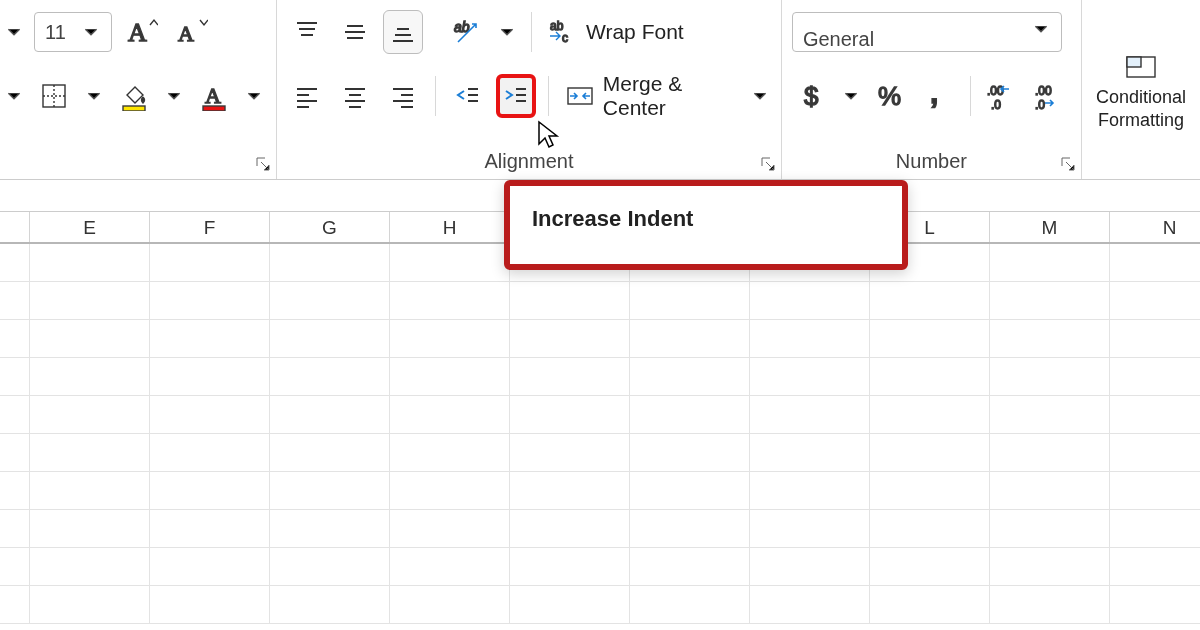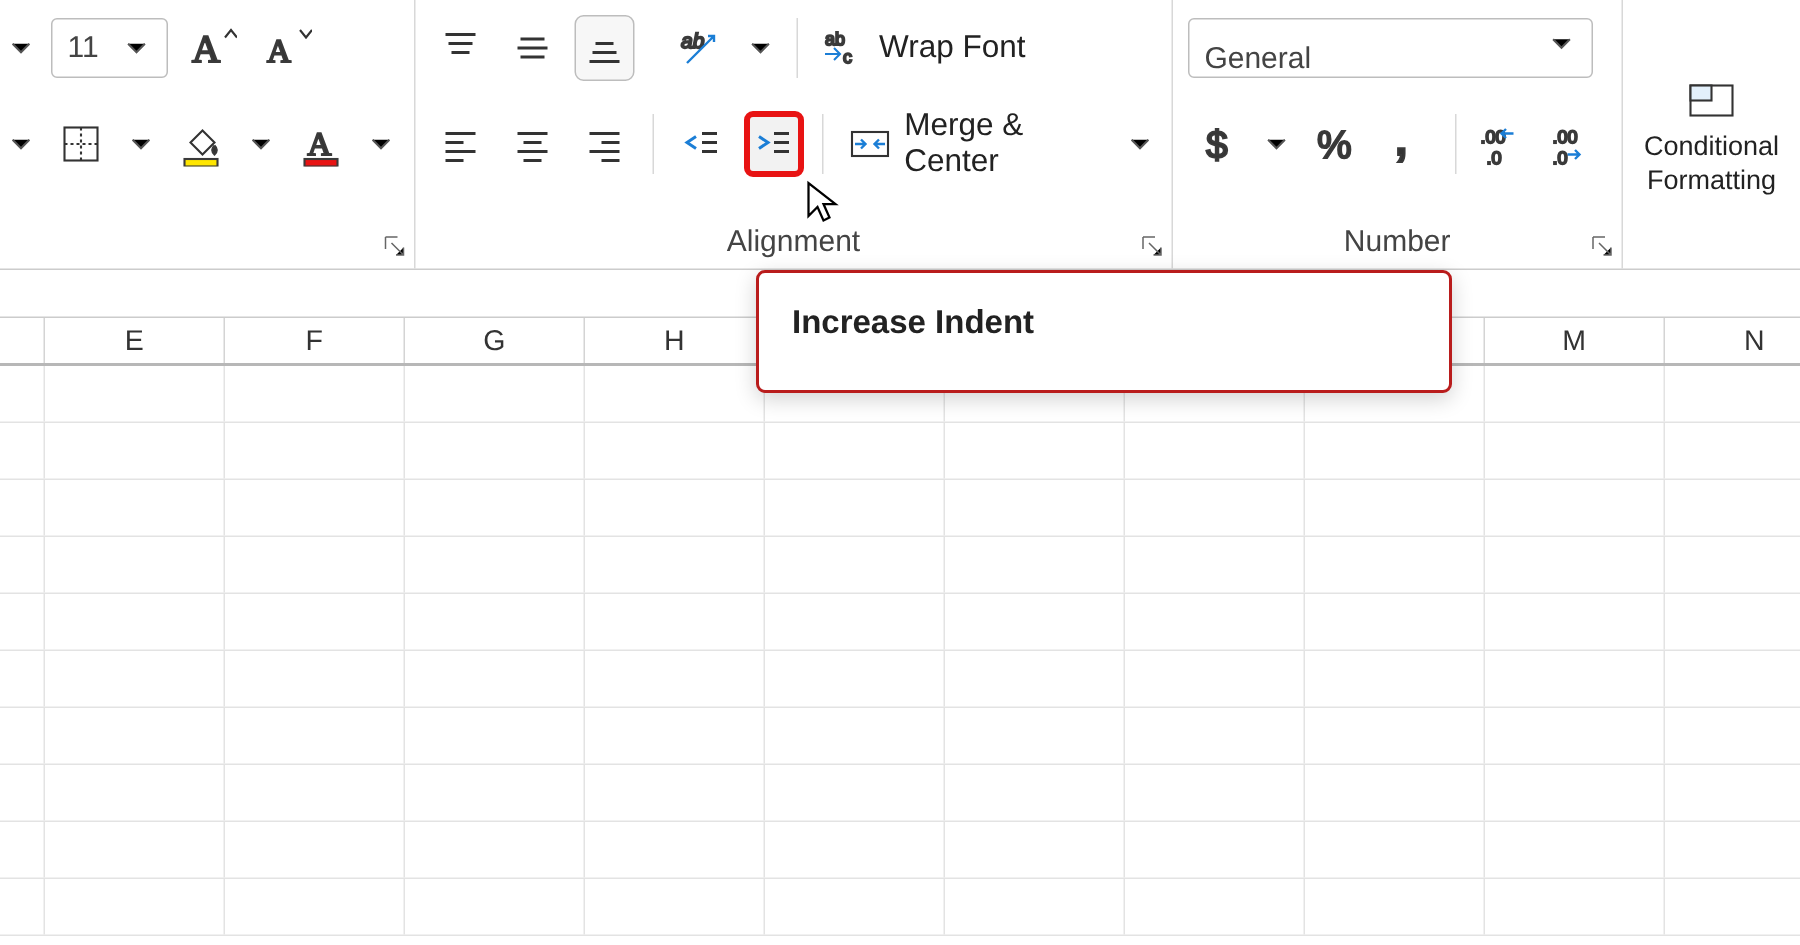--- a/index.html
+++ b/index.html
@@ -135,23 +135,23 @@
   .rows > div > div {
     flex: 0 0 120px;
     border-right: 1px solid #e3e3e3;
   }
 
   
   .tooltip {
     position: absolute;
     left: 504px;
     top: 180px;
-    width: 464px;
+    width: 404px;
     background: #fff;
-    border: 2px solid #b91c1c;
+    border: 6px solid #b91c1c;
     box-shadow: 0 4px 14px rgba(0,0,0,0.18);
     border-radius: 6px;
     padding: 20px 22px;
     z-index: 10;
   }
   .tooltip .tt-title { font-weight: 600; font-size: 22px; color: #222; margin-bottom: 12px; }
   .tooltip .tt-body { font-size: 20px; color: #5a5a5a; line-height: 1.4; }
 
   
   .cursor {

